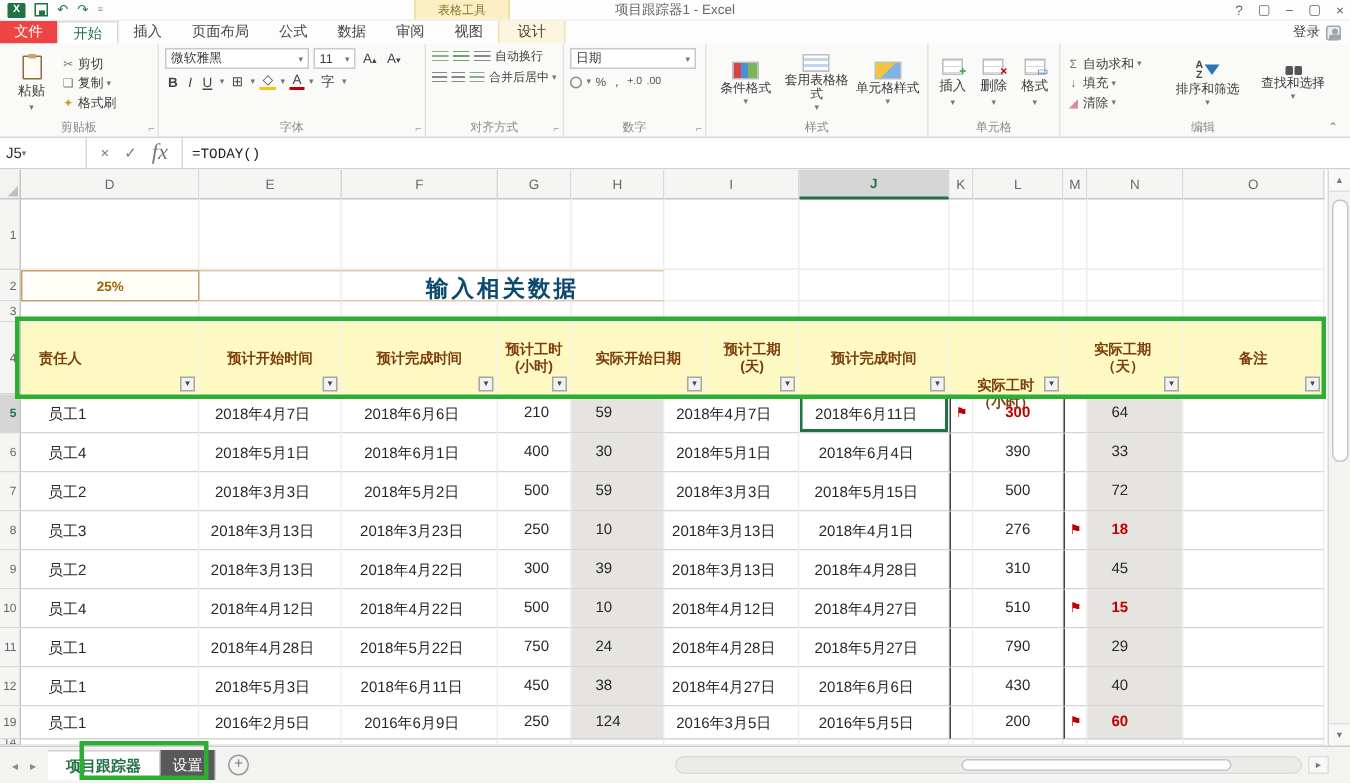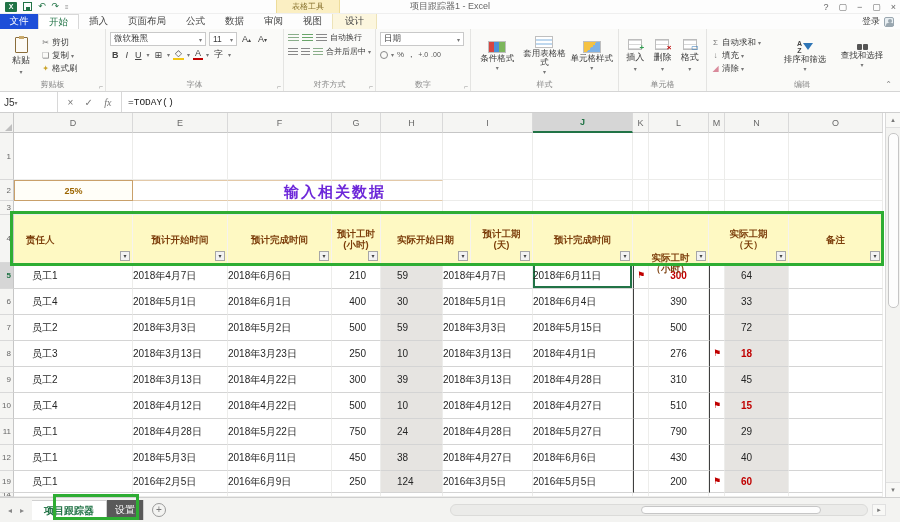--- a/index.html
+++ b/index.html
@@ -14,21 +14,21 @@
   .icon-save { width:9px; height:9px; border:1px solid #217346; position:relative; }
   .icon-save::after { content:""; position:absolute; bottom:0; left:2px; width:4px; height:3px; background:#217346; }
   .qat .glyph { font-size:9px; line-height:9px; color:#217346; }
   .qat .mini { font-size:6px; color:#888; }
   .ctx-label { position:absolute; left:276px; top:0; width:64px; height:13px; background:#FBEFC3; border-left:1px solid #EDDC9A; border-right:1px solid #EDDC9A; color:#8A7430; font-size:8px; text-align:center; line-height:13px; }
   .win-title { position:absolute; left:0; right:0; text-align:center; color:#666; font-size:9px; pointer-events:none; }
   .win-controls { position:absolute; right:4px; top:0; height:13px; display:flex; align-items:center; gap:10px; color:#666; font-size:9px; }
 
   
   #tabrow { position:absolute; left:0; top:14px; width:900px; height:15px; background:#FDFDFD; display:flex; align-items:stretch; font-size:9.5px; }
-  .tab-file { background:#1d4ed8; color:#fff; width:38px; display:flex; align-items:center; justify-content:center; }
+  .tab-file { background:#ef4444; color:#fff; width:38px; display:flex; align-items:center; justify-content:center; }
   #main-tabs { display:flex; }
   .tab { padding:0 10px; display:flex; align-items:center; color:#444; }
   .tab.active { background:#fff; color:#217346; border:1px solid #D8D8D8; border-bottom:none; }
   .tab-design { padding:0 12px; display:flex; align-items:center; background:#FCF6DE; border-left:1px solid #EDE3B8; border-right:1px solid #EDE3B8; color:#444; }
   .signin { position:absolute; right:6px; top:15px; display:flex; align-items:center; gap:4px; color:#444; font-size:9px; }
   .avatar { width:10px; height:10px; border:1px solid #9AA7B0; border-radius:2px; position:relative; background:#E8EEF2; }
   .avatar::before { content:""; position:absolute; left:3px; top:1px; width:4px; height:4px; border-radius:50%; background:#9AA7B0; }
   .avatar::after { content:""; position:absolute; left:1px; bottom:0; width:8px; height:3px; border-radius:2px 2px 0 0; background:#9AA7B0; }
 
   
@@ -66,45 +66,45 @@
   .funnel { width:0; height:0; border-left:5px solid transparent; border-right:5px solid transparent; border-top:7px solid #2E75B6; }
   .binoc { display:flex; gap:1px; }
   .binoc i { width:5px; height:6px; background:#555; border-radius:1px; }
   .car { font-size:6px; color:#777; }
   .ribbon-collapse { position:absolute; right:8px; bottom:2px; color:#888; font-size:8px; }
 
   
   #formulabar { position:absolute; left:0; top:92px; width:900px; height:21px; background:#fff; border-bottom:1px solid #CFCFCF; display:flex; align-items:stretch; font-size:10px; }
   .namebox { width:58px; border-right:1px solid #D8D8D8; display:flex; align-items:center; padding:0 4px; color:#333; }
   .fx-btns { width:64px; border-right:1px solid #D8D8D8; display:flex; align-items:center; justify-content:space-around; color:#777; padding:0 4px; }
-  .fx { font-style:italic; font-family:"Liberation Serif","DejaVu Serif",serif; font-size:10px; }
+  .fx { font-style:italic; font-family:"Liberation Serif","DejaVu Serif",serif; font-size:15px; }
   .formula-text { flex:1; display:flex; align-items:center; padding-left:6px; font-family:"Liberation Mono","DejaVu Sans Mono",monospace; font-size:9.5px; color:#222; }
 
   
   #sheet { position:absolute; left:0; top:113px; width:885px; height:384px; background:#fff; overflow:hidden; }
   #colheaders { display:flex; height:20px; }
   .corner { width:14px; height:20px; background:#F3F3F1; border-right:1px solid #C6C6C6; border-bottom:1px solid #C6C6C6; position:relative; }
   .corner::after { content:""; position:absolute; right:1px; bottom:1px; width:0; height:0; border-left:7px solid transparent; border-bottom:7px solid #BFBFBF; }
   .chd { height:20px; background:#F5F5F3; border-right:1px solid #D9D9D9; border-bottom:1px solid #C6C6C6; font-size:9px; color:#696969; display:flex; align-items:center; justify-content:center; }
   .chd.selhdr { background:#D6D6D6; color:#217346; font-weight:bold; border-bottom:2px solid #217346; }
   .grow { display:flex; }
   .rh { width:14px; flex:none; background:#F5F5F3; border-right:1px solid #C6C6C6; border-bottom:1px solid #D9D9D9; font-size:8px; color:#666; display:flex; align-items:center; justify-content:flex-end; padding-right:2px; overflow:hidden; }
   .rh.sel { background:#D6D6D6; color:#217346; font-weight:bold; }
   .cell { border-right:1px solid #ECECEA; border-bottom:1px solid #ECECEA; flex:none; overflow:hidden; }
   .pct { border:1px solid #C9A06A !important; background:#FFFEF8; color:#9C6500; font-weight:bold; font-size:9px; display:flex; align-items:center; justify-content:center; }
   .tan { border-top:1px solid #E3C9A8 !important; border-bottom:1px solid #E3C9A8 !important; }
-  #banner { position:absolute; left:250px; top:70px; width:170px; text-align:center; color:#6d28d9; font-weight:bold; font-size:15px; letter-spacing:2px; z-index:3; }
+  #banner { position:absolute; left:250px; top:70px; width:170px; text-align:center; color:#0c4a6e; font-weight:bold; font-size:15px; letter-spacing:2px; z-index:3; }
   
   .th { background:#fef9c3; color:#7C3E0B; font-weight:bold; font-size:9.5px; border-right:1px solid #F6F3EE; position:relative; display:flex; align-items:center; justify-content:center; text-align:center; white-space:pre-line; line-height:11px; flex:none; }
   .th.left { justify-content:flex-start; padding-left:12px; text-align:left; }
   .filter { position:absolute; right:2px; bottom:2px; width:10px; height:10px; background:#F2F2F2; border:1px solid #A6A6A6; font-size:6px; line-height:8px; text-align:center; color:#444; }
   
   .dc { font-size:10px; display:flex; align-items:center; border-bottom:1px solid #D4D4D4; border-right:1px solid #EDEDEB; flex:none; overflow:hidden; background:#fff; }
   .c-owner { padding-left:18px; }
-  .c-date { justify-content:flex-start; padding-right:10px; }
+  .c-date { justify-content:center; padding-right:10px; }
   .c-num { justify-content:flex-end; padding-right:14px; }
   .c-shaded { background:#E6E4E1; padding-left:16px; }
   .c-mid { justify-content:center; }
   .c-sep { border-left:1px solid #3F3F3F; justify-content:center; padding:0; }
   .redv { color:#C00000; font-weight:bold; }
   .flag { color:#C00000; font-size:9px; line-height:9px; }
   .active-cell { box-shadow:inset 0 0 0 2px #217346; }
   
   .annot { position:absolute; border:3px solid #2EAD33; background:transparent; z-index:6; pointer-events:none; }
   #annot-header { left:10px; top:211px; width:874px; height:55px; }

